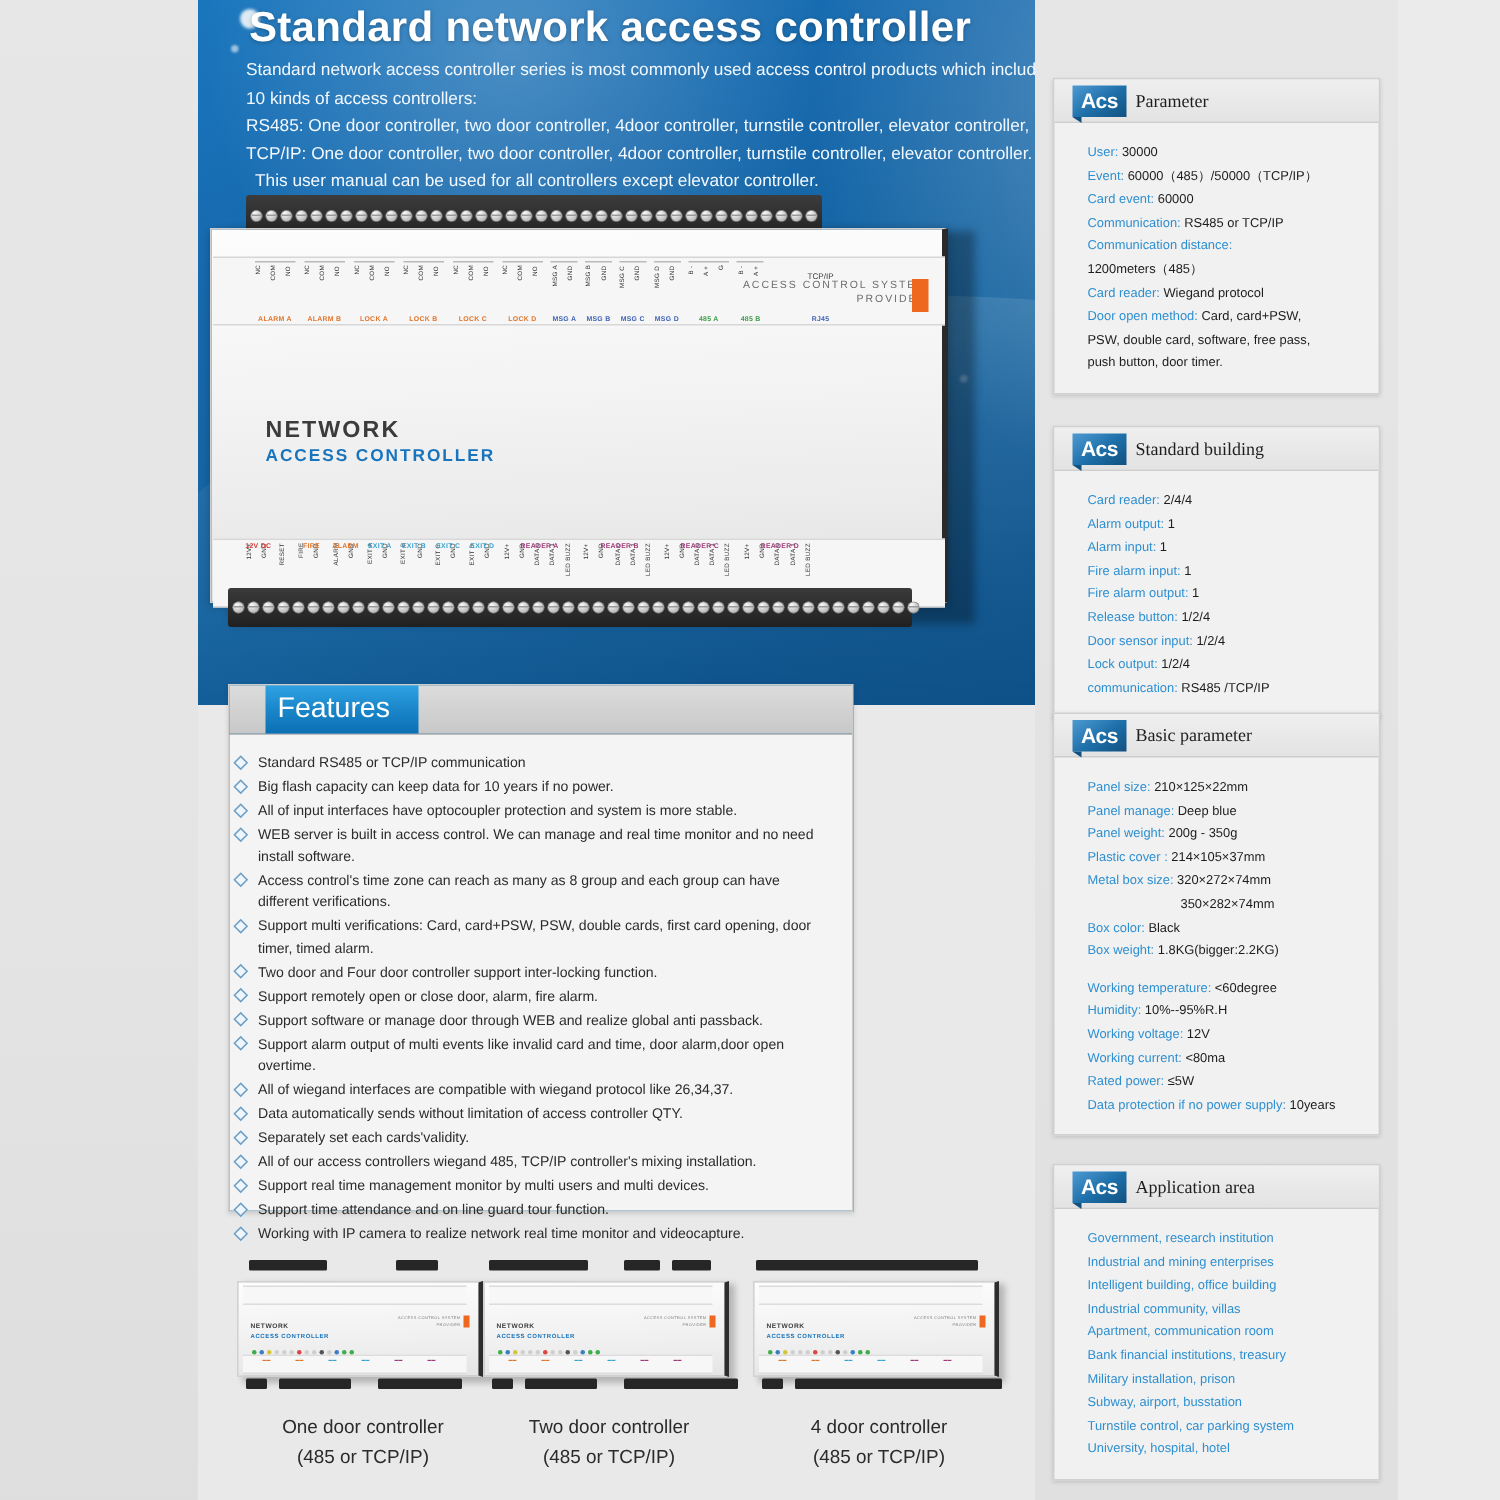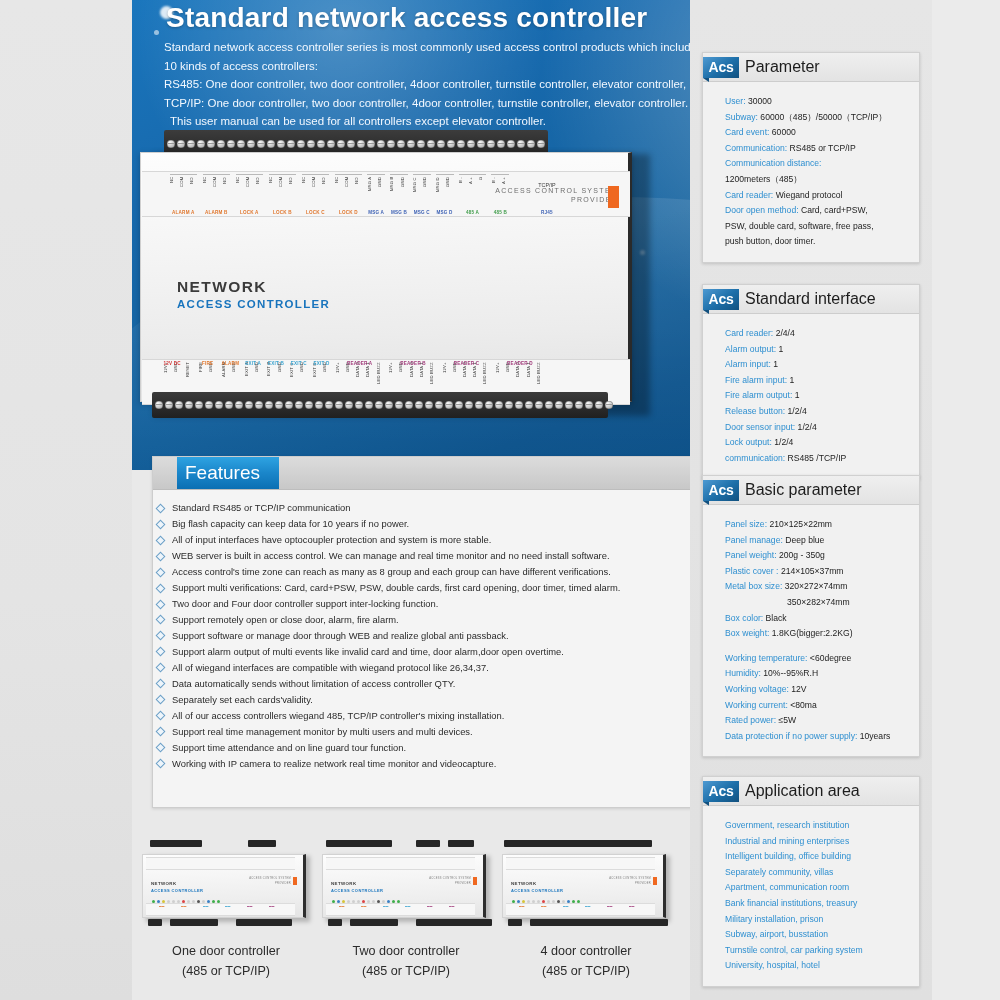--- a/index.html
+++ b/index.html
@@ -73,21 +73,21 @@
 
   .brand{position:absolute;right:10px;top:34px;text-align:right;}
   .brand .b1{font-size:7px;letter-spacing:1.3px;color:#6d6d6d;}
   .brand .b2{font-size:7px;letter-spacing:1.3px;color:#6d6d6d;margin-top:2px;}
   .brand-sq{position:absolute;right:-1px;top:-1px;width:11px;height:22px;background:#ef6820;}
   .netname{position:absolute;left:36px;top:125px;}
   .netname .n1{font-size:15.5px;font-weight:bold;color:#3b3b3b;letter-spacing:1.4px;}
   .netname .n2{font-size:11.5px;font-weight:bold;color:#1874bd;letter-spacing:1.3px;margin-top:2px;}
 
   
-  .features{position:absolute;left:152px;top:456px;width:550px;height:352px;
+  .features{position:absolute;left:152px;top:456px;width:417px;height:352px;
      background:#0369a1;border:1px solid #cdcdcd;box-sizing:border-box;
      box-shadow:0 1px 3px rgba(0,0,0,.13);}
   .feat-head{position:absolute;left:0;top:0;width:100%;height:32px;
      background:linear-gradient(180deg,#dcdcdc,#c8c8c8);border-bottom:1px solid #bdbdbd;}
   .feat-tab{position:absolute;left:24px;top:0;width:102px;height:32px;
      background:linear-gradient(180deg,#2ea3e2 0%,#1b87cb 48%,#0b6fb3 100%);
      color:#fff;font-size:19px;line-height:32px;padding-left:8px;box-sizing:border-box;}
   .feat-list{position:absolute;left:0;top:33px;right:0;bottom:0;
      background:#f4f4f4;padding:11px 14px 0 0;box-sizing:border-box;}
   .feat-item{position:relative;padding-left:19px;font-size:9.4px;line-height:14.6px;
@@ -96,27 +96,27 @@
      border:1px solid #6c9fc6;transform:rotate(45deg);background:#eef5fb;}
 
   
   .side-col{position:absolute;left:690px;top:0;width:242px;height:1000px;
      background:linear-gradient(180deg,#e6e6e6,#e0e0e0);}
   .side-edge{position:absolute;left:932px;top:0;width:68px;height:1000px;background:#ebebeb;}
   .scard{position:absolute;left:702px;width:218px;
      background:#f1f1f1;border:1px solid #d0d0d0;box-sizing:border-box;
      box-shadow:0 1px 3px rgba(0,0,0,.16);}
   .scard .shead{position:relative;height:28px;background:linear-gradient(180deg,#efefef,#e3e3e3);
-     border-bottom:1px solid #cdcdcd;display:flex;align-items:center;padding-left:0;}
+     border-bottom:1px solid #cdcdcd;display:flex;align-items:center;padding-left:12px;}
   .acs{width:36px;height:21px;background:linear-gradient(145deg,#4e9ad2 0%,#1c6ea8 55%,#12517f 100%);
      color:#fff;font-size:14px;font-weight:bold;line-height:21px;text-align:center;
      letter-spacing:-.3px;flex:0 0 auto;position:relative;}
   .acs:after{content:"";position:absolute;left:0;bottom:-4px;border-left:6px solid transparent;
      border-top:4px solid #12517f;}
-  .shead .stitle{font-size:16px;color:#1d1d1d;margin-left:6px;}
+  .shead .stitle{font-size:12px;color:#1d1d1d;margin-left:6px;font-family:Liberation Serif, serif;}
   .scard .sbody{padding:12px 10px 12px 22px;font-size:8.6px;line-height:14.6px;}
   .kv{margin-bottom:1px;white-space:nowrap;}
   .kv .k{color:#2e8fd0;}
   .kv .v{color:#1d1d1d;}
   .blueline{color:#2e8fd0;margin-bottom:1px;white-space:nowrap;}
   .gap{height:9px;}
   .indent{padding-left:62px;}
 
   
   .variants{position:absolute;left:140px;top:840px;width:550px;height:150px;}
@@ -482,36 +482,36 @@
   <div class="side-col"></div>
   <div class="side-edge"></div>
 
   <div class="scard" style="top:52px;">
     <div class="shead">
       <div class="acs">Acs</div>
       <div class="stitle">Parameter</div>
     </div>
     <div class="sbody" id="body-parameter">
         <div class="kv"><span class="k">User:</span><span class="v"> 30000</span></div>
-        <div class="kv"><span class="k">Subway:</span><span class="v"> 60000（485）/50000（TCP/IP）</span></div>
+        <div class="kv"><span class="k">Event:</span><span class="v"> 60000（485）/50000（TCP/IP）</span></div>
         <div class="kv"><span class="k">Card event:</span><span class="v"> 60000</span></div>
         <div class="kv"><span class="k">Communication:</span><span class="v"> RS485 or TCP/IP</span></div>
         <div class="kv"><span class="k">Communication  distance:</span></div>
         <div class="kv"><span class="v">1200meters（485）</span></div>
         <div class="kv"><span class="k">Card reader:</span><span class="v"> Wiegand protocol</span></div>
         <div class="kv"><span class="k">Door open method:</span><span class="v"> Card, card+PSW,</span></div>
         <div class="kv"><span class="v">PSW, double card, software, free pass,</span></div>
         <div class="kv"><span class="v">push button, door timer.</span></div>
       </div>
   </div>
 
   <div class="scard" style="top:284px;">
     <div class="shead">
       <div class="acs">Acs</div>
-      <div class="stitle">Standard  interface</div>
+      <div class="stitle">Standard  building</div>
     </div>
     <div class="sbody" id="body-interface">
         <div class="kv"><span class="k">Card reader:</span><span class="v"> 2/4/4</span></div>
         <div class="kv"><span class="k">Alarm output:</span><span class="v"> 1</span></div>
         <div class="kv"><span class="k">Alarm input:</span><span class="v"> 1</span></div>
         <div class="kv"><span class="k">Fire alarm input:</span><span class="v"> 1</span></div>
         <div class="kv"><span class="k">Fire alarm output:</span><span class="v">  1</span></div>
         <div class="kv"><span class="k">Release button:</span><span class="v"> 1/2/4</span></div>
         <div class="kv"><span class="k">Door sensor input:</span><span class="v"> 1/2/4</span></div>
         <div class="kv"><span class="k">Lock output:</span><span class="v"> 1/2/4</span></div>
@@ -545,32 +545,32 @@
 
   <div class="scard" style="top:776px;">
     <div class="shead">
       <div class="acs">Acs</div>
       <div class="stitle">Application  area</div>
     </div>
     <div class="sbody" id="body-application">
         <div class="blueline">Government, research institution</div>
         <div class="blueline">Industrial and mining enterprises</div>
         <div class="blueline">Intelligent building, office building</div>
-        <div class="blueline">Separately community, villas</div>
+        <div class="blueline">Industrial community, villas</div>
         <div class="blueline">Apartment, communication room</div>
         <div class="blueline">Bank financial institutions, treasury</div>
         <div class="blueline">Military installation, prison</div>
         <div class="blueline">Subway, airport, busstation</div>
         <div class="blueline">Turnstile control, car parking system</div>
         <div class="blueline">University, hospital, hotel</div>
       </div>
   </div>
 
   <div class="variants" id="variants">
-      <div class="vcell" style="left: 0px;">
+      <div class="vcell" style="left: 16px;">
         <div class="mini">
           <div class="mshadow"></div>
           <div class="mstrip" style="left: 10px; top: 0px; width: 52px; height: 7px;"></div>
           <div class="mstrip" style="left: 108px; top: 0px; width: 28px; height: 7px;"></div>
           <div class="mbody">
             <div class="mband" style="top: 2px;"></div>
             <div class="mband" style="bottom: 1px;"></div>
             <div class="mbrand" style="top: 26px;">NETWORK</div>
             <div class="mbrand2" style="top: 33px;">ACCESS CONTROLLER</div>
             <div class="mright" style="top: 22px;">ACCESS  CONTROL  SYSTEM</div>

